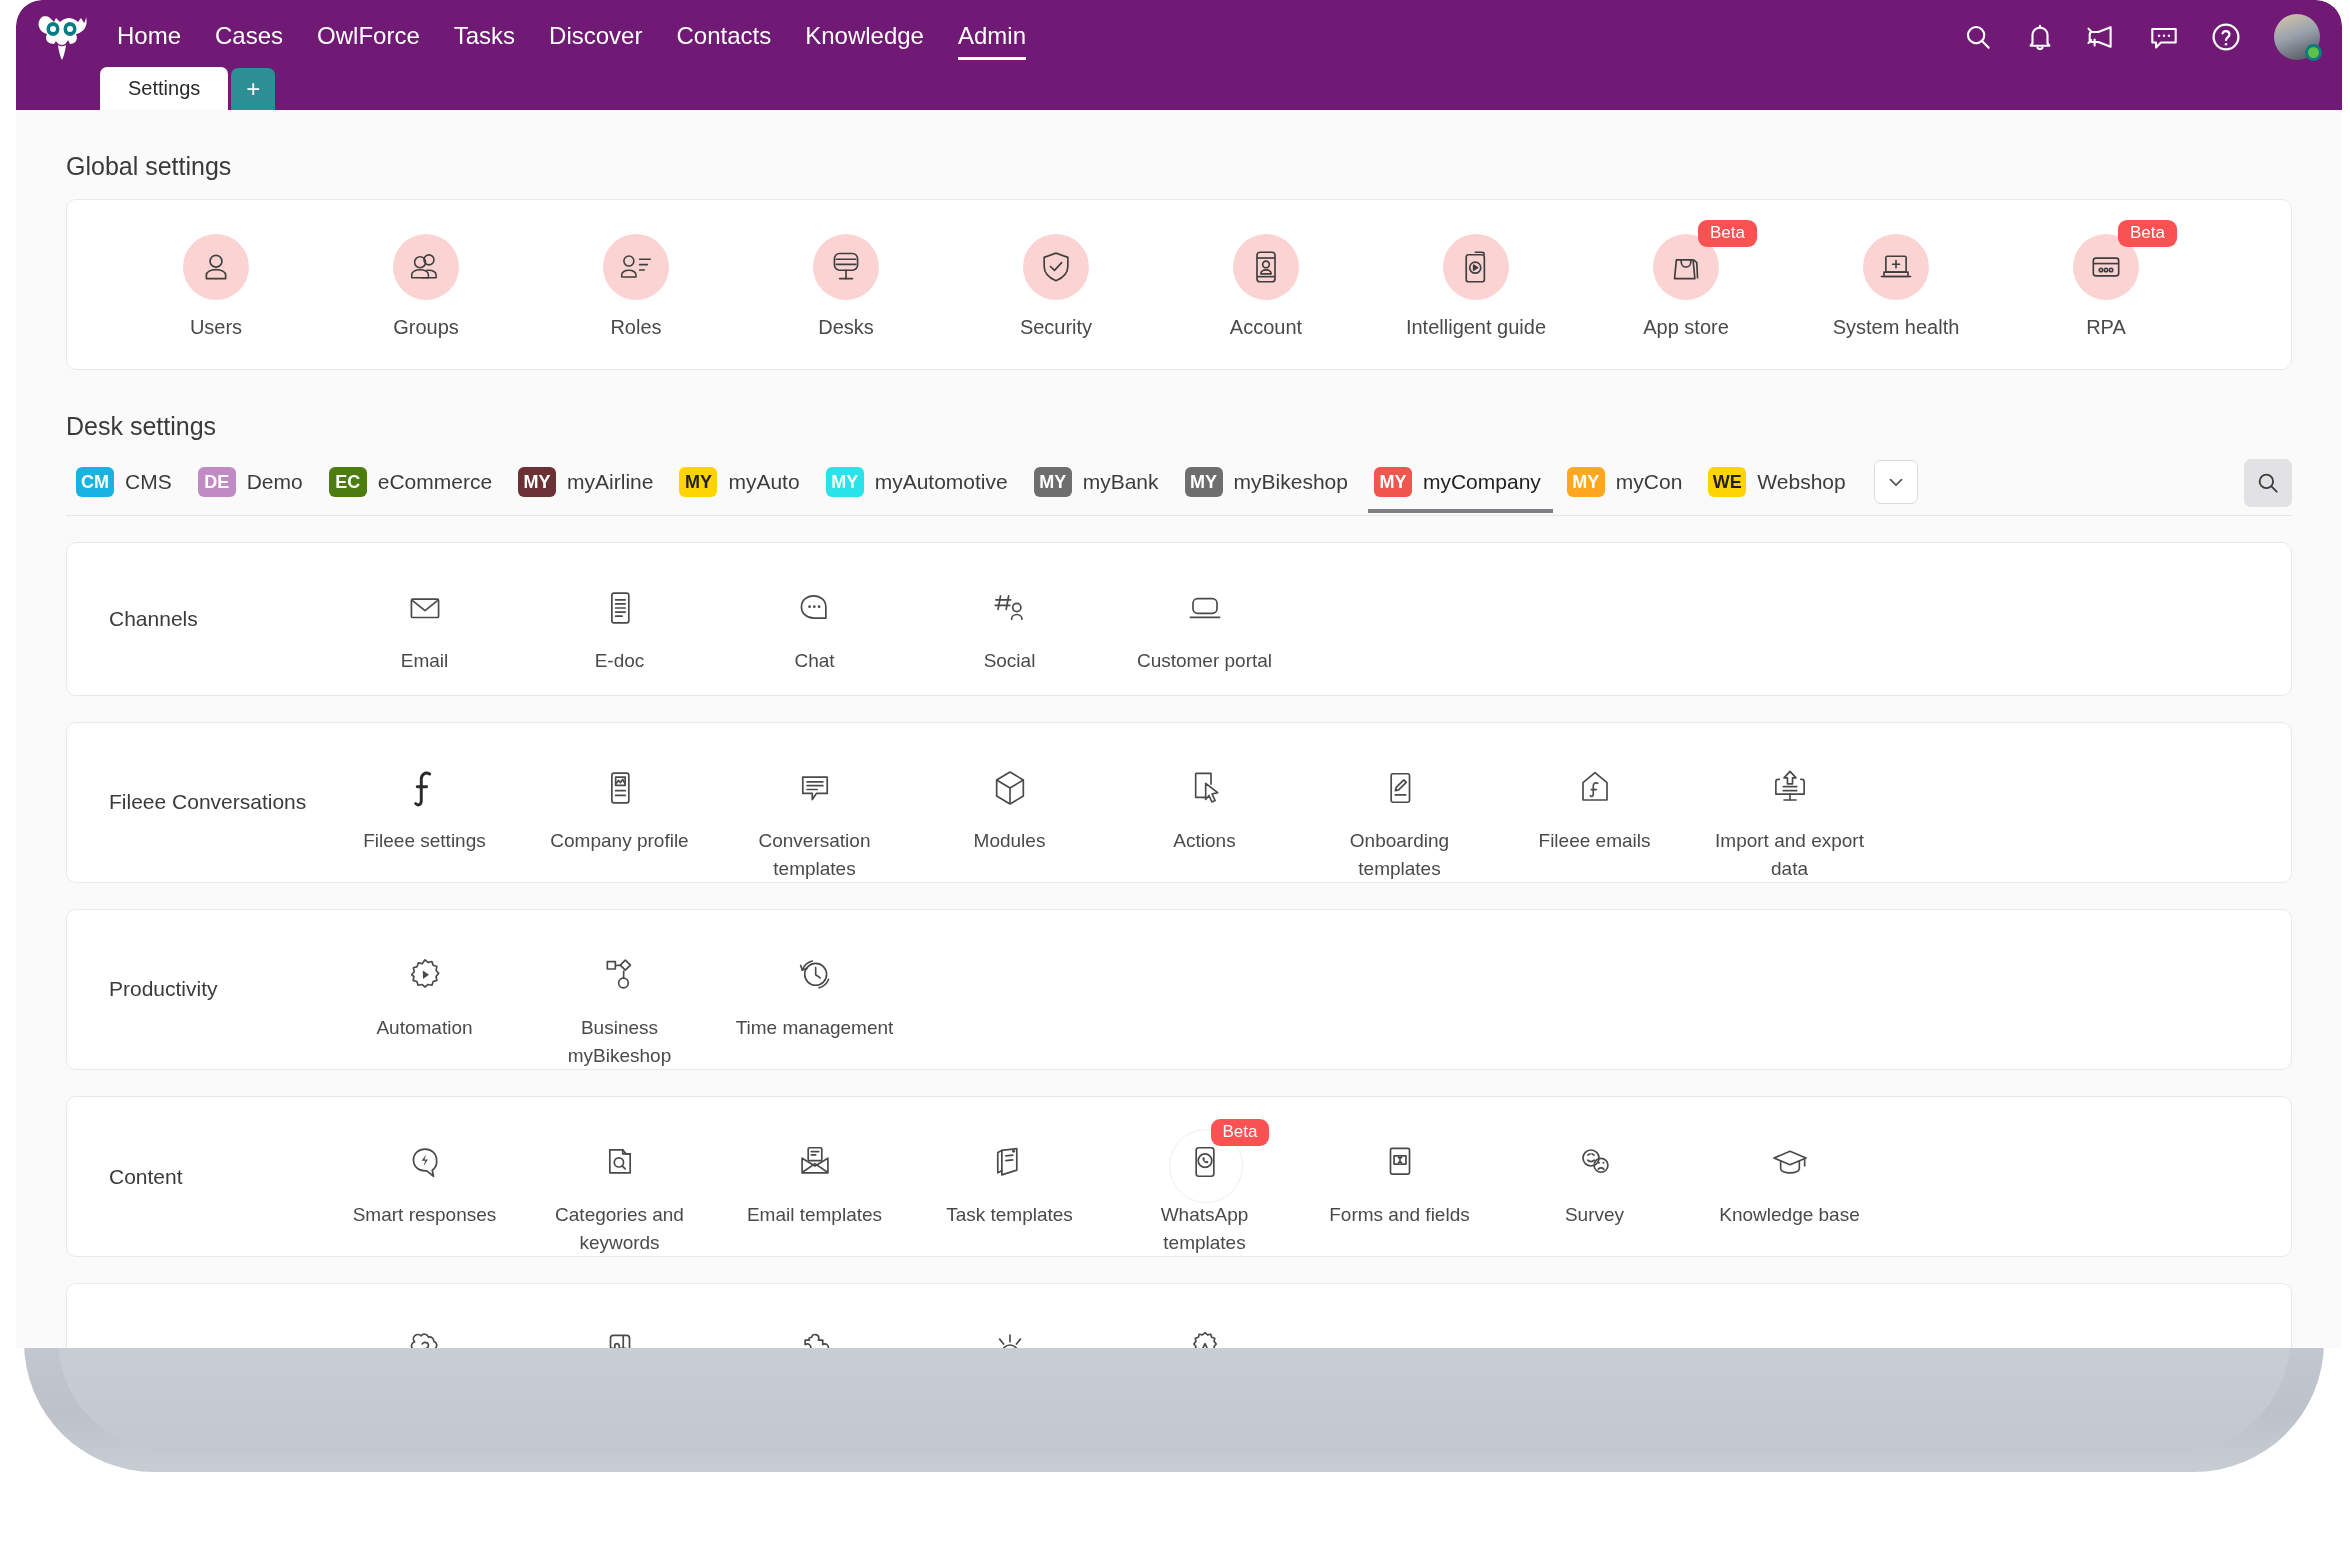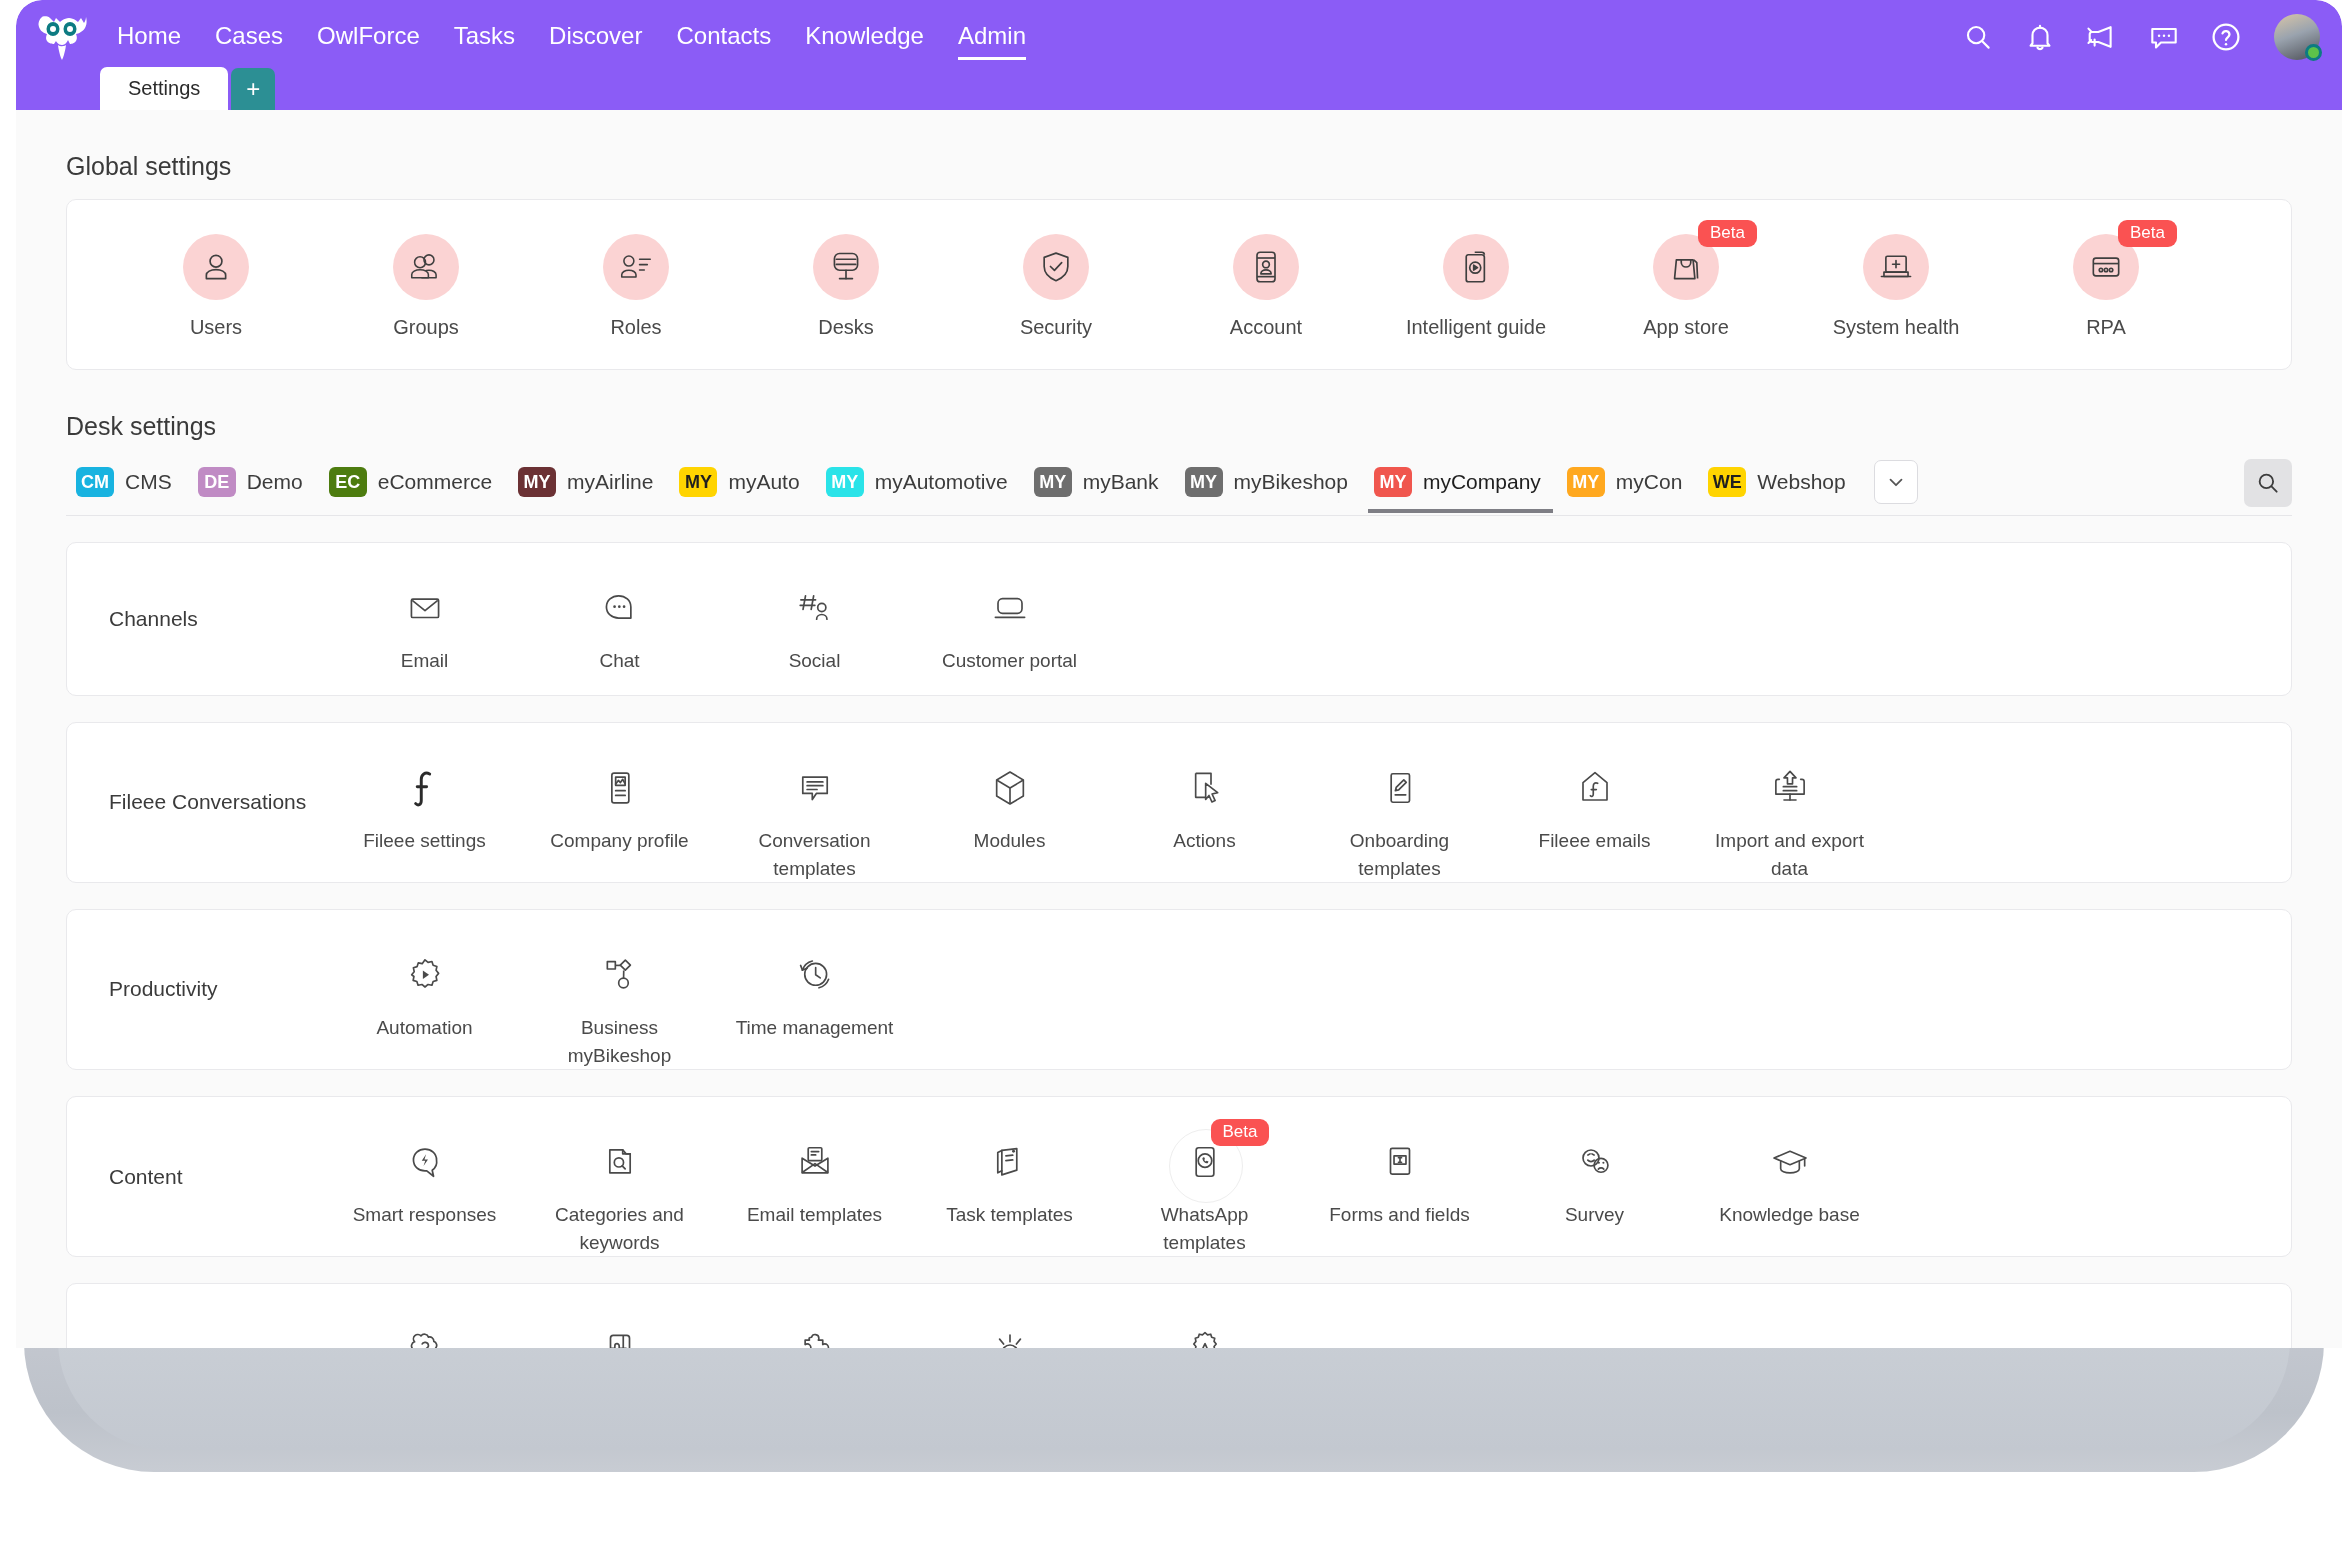--- a/index.html
+++ b/index.html
@@ -37,21 +37,21 @@
     width: 2326px; height: 1348px;
     background: #fafafa;
     border-radius: 26px 26px 0 0;
     overflow: hidden;
   }
 
   
   .topbar {
     position: relative;
     height: 110px;
-    background: #8b5cf6;
+    background: #701a75;
     border-radius: 26px 26px 0 0;
     display: flex;
     align-items: flex-start;
   }
   .logo {
     position: absolute; left: 16px; top: 8px;
     width: 62px; height: 62px;
     display: flex; align-items: center; justify-content: center;
   }
   .nav {
@@ -549,20 +549,33 @@
           <div class="g-item">
             <div class="g-ico">
               <svg width="38" height="38" viewBox="0 0 28 28" fill="none" stroke="#4a4a4a" stroke-width="1.25" stroke-linejoin="round">
                 <rect x="4" y="7.5" width="20" height="13.5" rx="1"></rect>
                   <path d="M4.6 8.4 14 16 23.4 8.4"></path>
               </svg>
             </div>
             <div class="g-label">Email</div>
           </div>
 
+          <div class="g-item">
+            <div class="g-ico">
+              <svg width="34" height="38" viewBox="0 0 24 28" fill="none" stroke="#4a4a4a" stroke-width="1.25" stroke-linejoin="round" stroke-linecap="round">
+                <rect x="6" y="3" width="12.5" height="22" rx="1.6"></rect>
+                <line x1="8.8" y1="8" x2="15.8" y2="8"></line>
+                  <line x1="8.8" y1="11" x2="15.8" y2="11"></line>
+                <line x1="8.8" y1="14" x2="15.8" y2="14"></line>
+                  <line x1="8.8" y1="17" x2="15.8" y2="17"></line>
+                  <line x1="8.8" y1="20" x2="13.5" y2="20"></line>
+              </svg>
+            </div>
+            <div class="g-label">E-doc</div>
+          </div>
 
           <div class="g-item">
             <div class="g-ico">
               <svg width="38" height="38" viewBox="0 0 28 28" fill="none" stroke="#4a4a4a" stroke-width="1.25" stroke-linejoin="round">
                 <path d="M22 13.2c0-4.8-4-8.2-9-8.2S4 8.4 4 13.2c0 4.8 4 8.2 9 8.2h9V13.2Z"></path>
                 <circle cx="10" cy="13" r="1" fill="#4a4a4a" stroke="none"></circle>
                 <circle cx="13.5" cy="13" r="1" fill="#4a4a4a" stroke="none"></circle>
                 <circle cx="17" cy="13" r="1" fill="#4a4a4a" stroke="none"></circle>
               </svg>
             </div>

